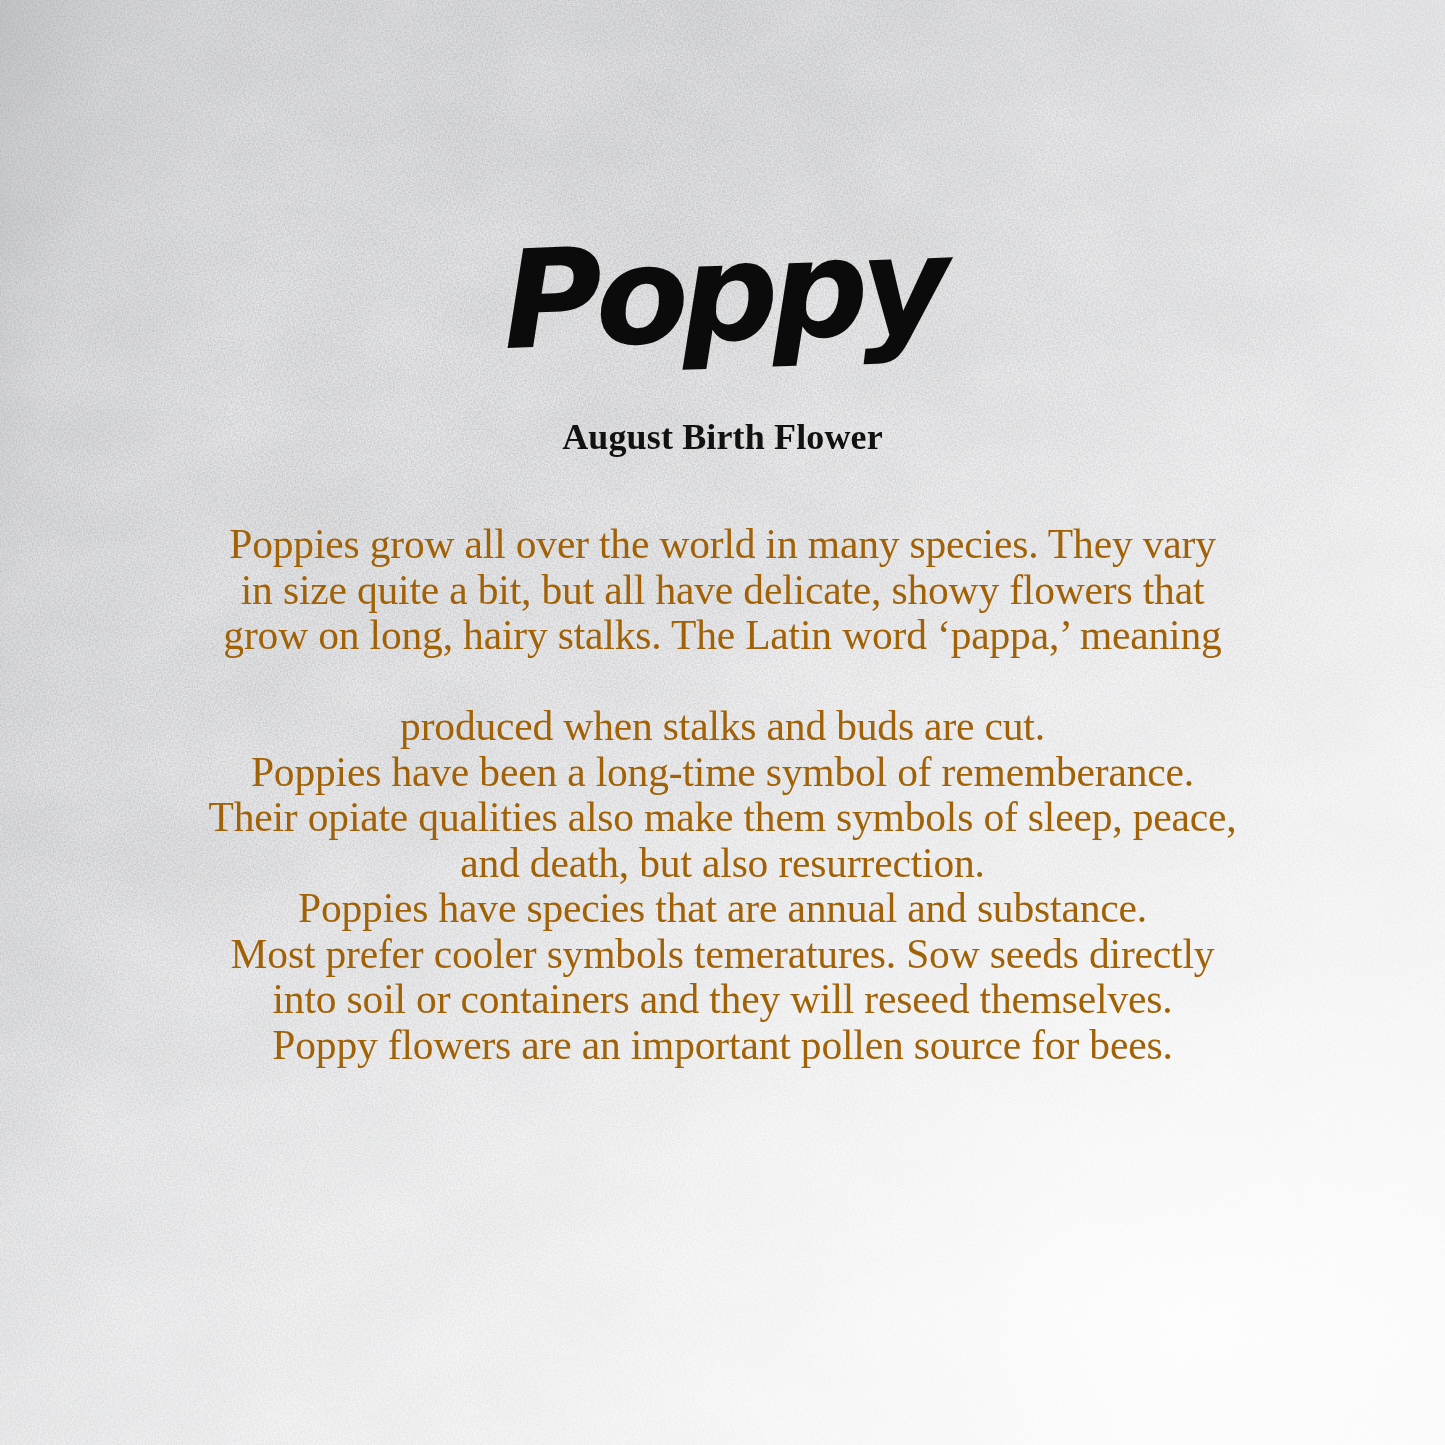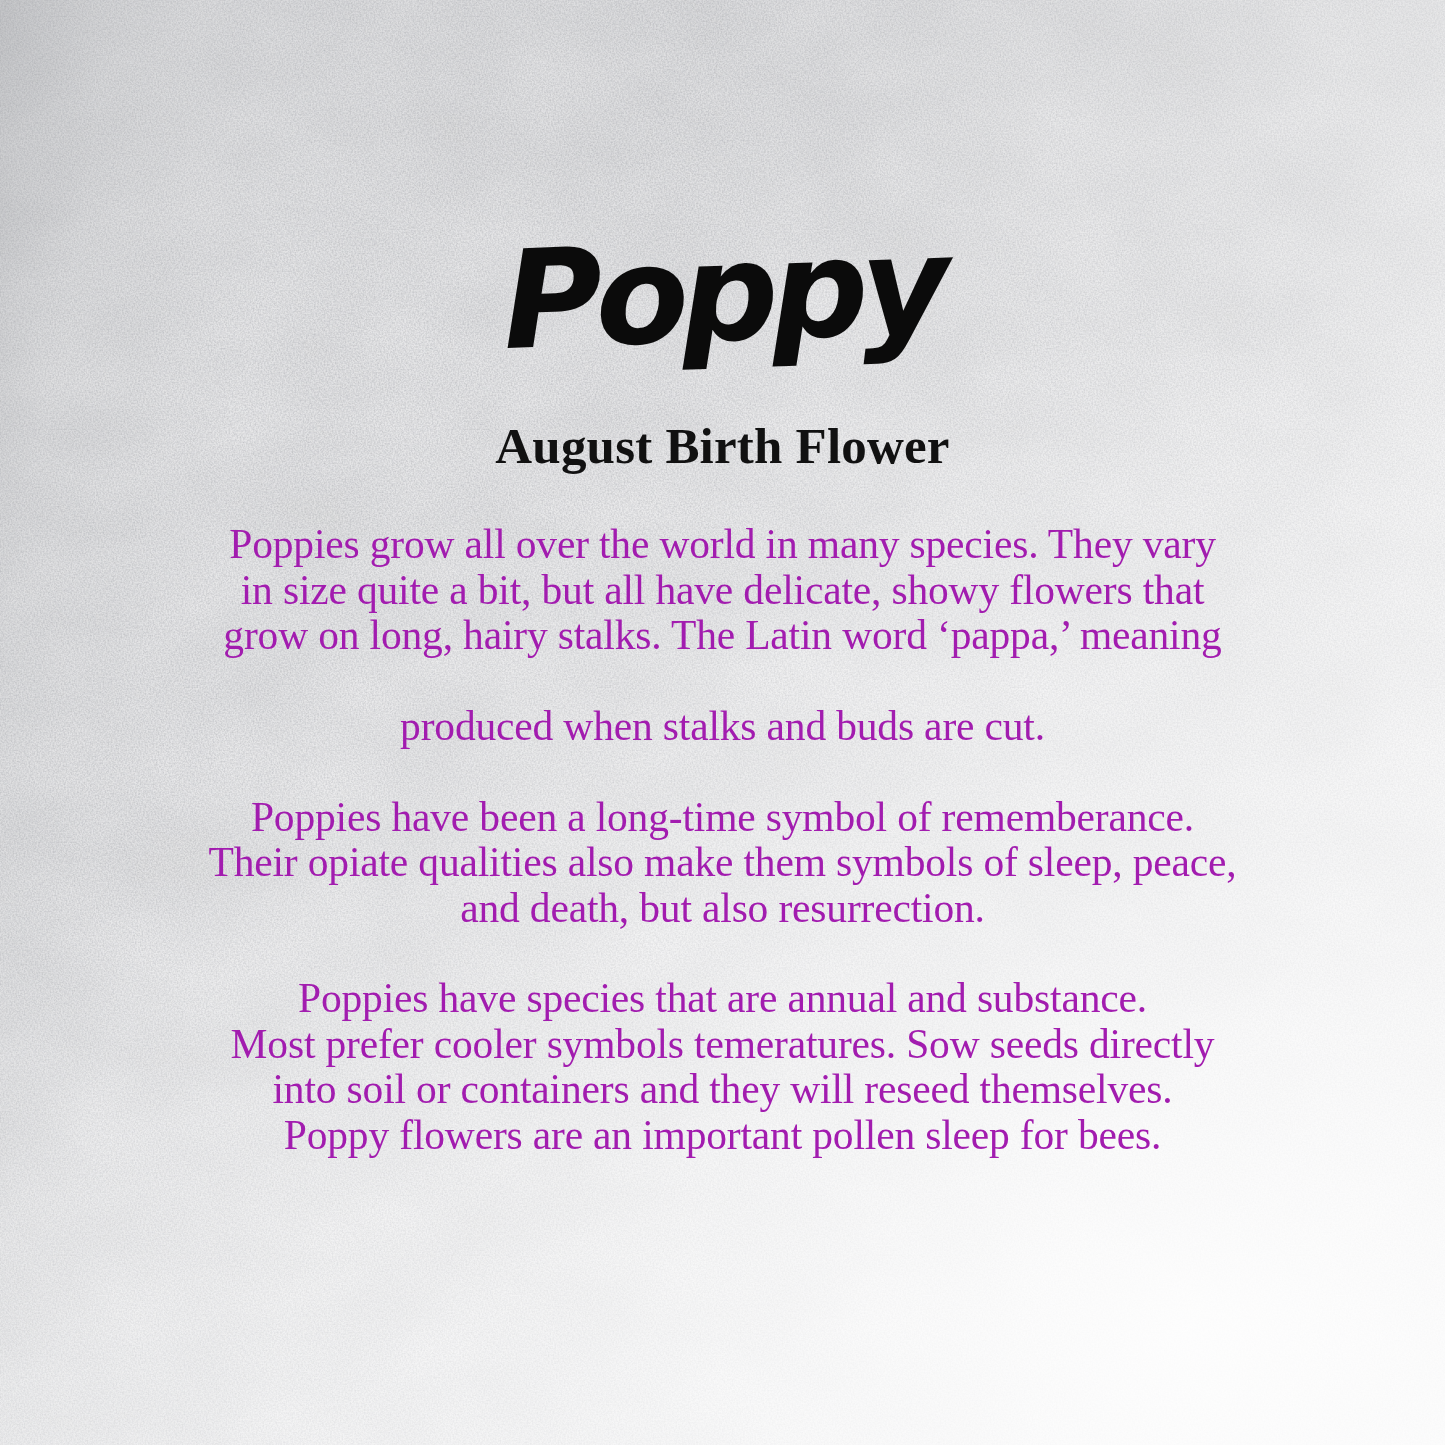--- a/index.html
+++ b/index.html
@@ -86,45 +86,44 @@
     text-rendering: geometricPrecision;
   }
 
   #subtitle {
     position: absolute;
     left: 0;
     right: 0;
     top: 418px;
     font-family: "Liberation Serif", "DejaVu Serif", serif;
     font-weight: 700;
-    font-size: 51px;
+    font-size: 36px;
     line-height: 1.1;
     letter-spacing: .004em;
     color: #111111;
   }
 
   #body {
     position: absolute;
     left: 50%;
     transform: translateX(-50%);
     top: 522px;
     width: 1100px;
   }
 
   .para {
     font-family: "Liberation Serif", "DejaVu Serif", serif;
     font-size: 41.5px;
     line-height: 45.5px;
     letter-spacing: -0.004em;
-    color: #a21caf;
+    color: #a16207;
     margin: 0;
   }
 
   .para + .para {
-    margin-top: 45px;
   }
 </style>
 </head>
 <body>
 
 <div id="card" style="width: 1445px; height: 1445px; background-color: rgb(236, 236, 237);">
 
   <svg class="tex tex-cloud" width="1445" height="1445" viewBox="0 0 1445 1445" preserveAspectRatio="none" xmlns="http://www.w3.org/2000/svg">
     <filter id="cloudf" x="0" y="0" width="100%" height="100%">
       <feTurbulence type="fractalNoise" baseFrequency="0.008 0.011" numOctaves="4" seed="27" result="t"></feTurbulence>
@@ -152,17 +151,17 @@
 
   <div id="content">
 
     <div id="title">Poppy</div>
 
     <div id="subtitle">August Birth Flower</div>
 
     <div id="body">
         <p class="para"><span>Poppies grow all over the world in many species. They vary</span><br><span>in size quite a bit, but all have delicate, showy flowers that</span><br><span>grow on long, hairy stalks. The Latin word ‘pappa,’ meaning</span><br><br><span>produced when stalks and buds are cut.</span></p>
         <p class="para"><span>Poppies have been a long-time symbol of rememberance.</span><br><span>Their opiate qualities also make them symbols of sleep, peace,</span><br><span>and death, but also resurrection.</span></p>
-        <p class="para"><span>Poppies have species that are annual and substance.</span><br><span>Most prefer cooler symbols temeratures. Sow seeds directly</span><br><span>into soil or containers and they will reseed themselves.</span><br><span>Poppy flowers are an important pollen sleep for bees.</span></p>
+        <p class="para"><span>Poppies have species that are annual and substance.</span><br><span>Most prefer cooler symbols temeratures. Sow seeds directly</span><br><span>into soil or containers and they will reseed themselves.</span><br><span>Poppy flowers are an important pollen source for bees.</span></p>
       </div>
 
   </div>
 </div>
 
 </body></html>

